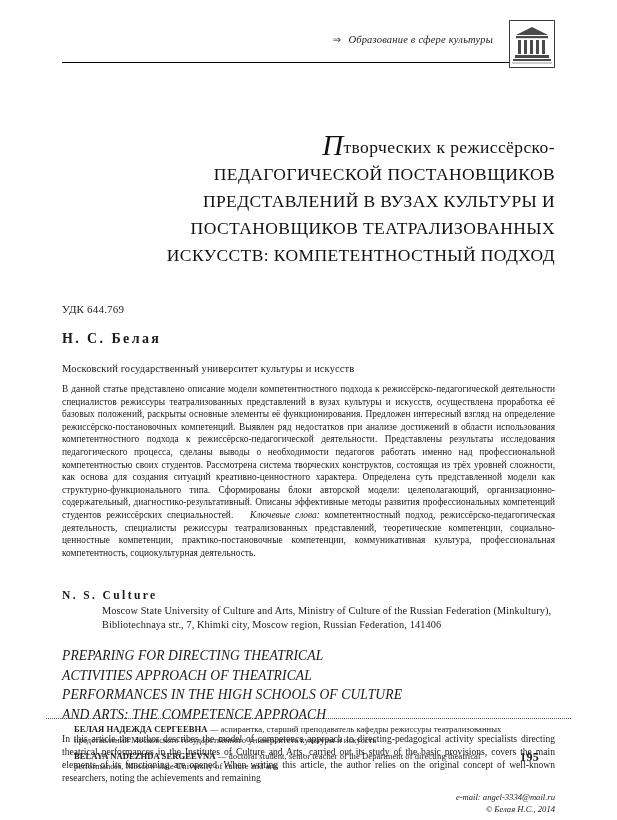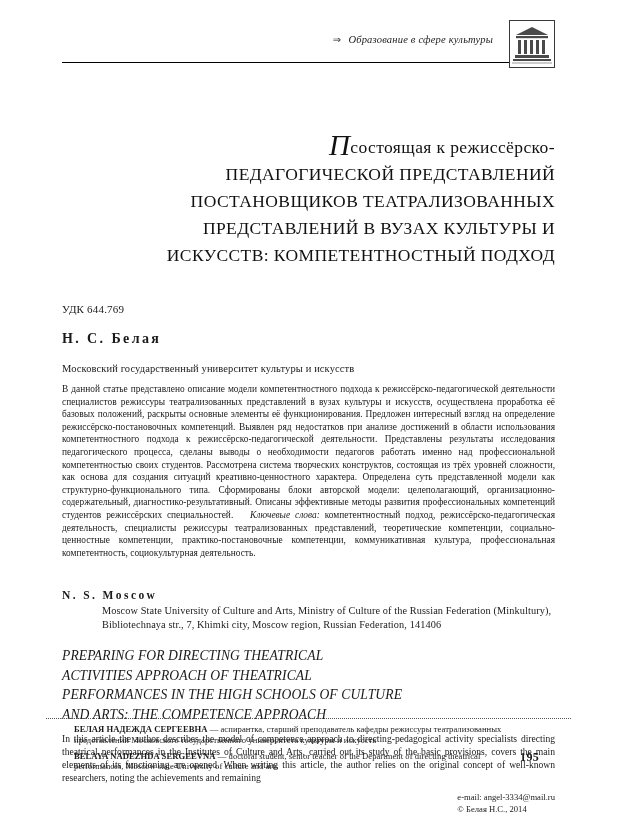--- a/index.html
+++ b/index.html
@@ -170,23 +170,24 @@
     right: 16px;
     top: 26px;
     font-size: 12px;
     font-weight: bold;
     letter-spacing: .3px;
   }
   .footer-contact {
     position: absolute;
     right: 0;
     top: 68px;
-    text-align: left;
+    text-align: right;
     font-size: 8.6px;
     line-height: 11.5px;
+    font-style: italic;
   }
 </style>
 </head>
 <body>
 
 <div class="page">
 
   <div class="header">
     <div class="header-rule"></div>
     <div class="header-title-wrap">
@@ -209,38 +210,38 @@
         </g>
         <g stroke="#6d6d6d" stroke-width="0.7" fill="none">
           <path d="M2 42 H42"></path>
         </g>
       </svg>
     </div>
   </div>
 
   <div class="article-title">
     <div>
-      <span class="dropcap">П</span><span>состоящая к режиссёрско-</span>
-    </div>
-    <div>ПЕДАГОГИЧЕСКОЙ ПРЕДСТАВЛЕНИЙ</div>
+      <span class="dropcap">П</span><span>творческих к режиссёрско-</span>
+    </div>
+    <div>ПЕДАГОГИЧЕСКОЙ ПОСТАНОВЩИКОВ</div>
+    <div>ПРЕДСТАВЛЕНИЙ В ВУЗАХ КУЛЬТУРЫ И</div>
     <div>ПОСТАНОВЩИКОВ ТЕАТРАЛИЗОВАННЫХ</div>
-    <div>ПРЕДСТАВЛЕНИЙ В ВУЗАХ КУЛЬТУРЫ И</div>
     <div>ИСКУССТВ: КОМПЕТЕНТНОСТНЫЙ ПОДХОД</div>
   </div>
 
   <div class="udk">УДК 644.769</div>
   <div class="author-ru">Н. С. Белая</div>
   <div class="affil-ru">Московский государственный университет культуры и искусств</div>
 
   <div class="abstract-ru">
     <span>В данной статье представлено описание модели компетентностного подхода к режиссёрско-педагогической деятельности специалистов режиссуры театрализованных представлений в вузах культуры и искусств, осуществлена проработка её базовых положений, раскрыты основные элементы её функционирования. Предложен интересный взгляд на определение режиссёрско-постановочных компетенций. Выявлен ряд недостатков при анализе достижений в области использования компетентностного подхода к режиссёрско-педагогической деятельности. Представлены результаты исследования педагогического процесса, сделаны выводы о необходимости педагогов работать именно над профессиональной компетентностью своих студентов. Рассмотрена система творческих конструктов, состоящая из трёх уровней сложности, как основа для создания ситуаций креативно-ценностного характера. Определена суть представленной модели как структурно-функционального типа. Сформированы блоки авторской модели: целеполагающий, организационно-содержательный, диагностико-результативный. Описаны эффективные методы развития профессиональных компетенций студентов режиссёрских специальностей.</span>
     <span class="kw-lead">Ключевые слова:</span><span> компетентностный подход, режиссёрско-педагогическая деятельность, специалисты режиссуры театрализованных представлений, теоретические компетенции, социально-ценностные компетенции, практико-постановочные компетенции, коммуникативная культура, профессиональная компетентность, социокультурная деятельность.</span>
   </div>
 
-  <div class="author-en">N. S. Moscow</div>
+  <div class="author-en">N. S. Culture</div>
   <div class="affil-en">Moscow State University of Culture and Arts, Ministry of Culture of the Russian Federation (Minkultury), Bibliotechnaya str., 7, Khimki city, Moscow region, Russian Federation, 141406</div>
 
   <div class="title-en">
     <div>PREPARING FOR DIRECTING THEATRICAL</div>
     <div>ACTIVITIES APPROACH OF THEATRICAL</div>
     <div>PERFORMANCES IN THE HIGH SCHOOLS OF CULTURE</div>
     <div>AND ARTS: THE COMPETENCE APPROACH</div>
   </div>
 
   <div class="abstract-en">In this article the author describes the model of competence approach to directing-pedagogical activity specialists directing theatrical performances in the Institutes of Culture and Arts, carried out its study of the basic provisions, covers the main elements of its functioning are opened. When writing this article, the author relies on the original concept of well-known researchers, noting the achievements and remaining</div>

